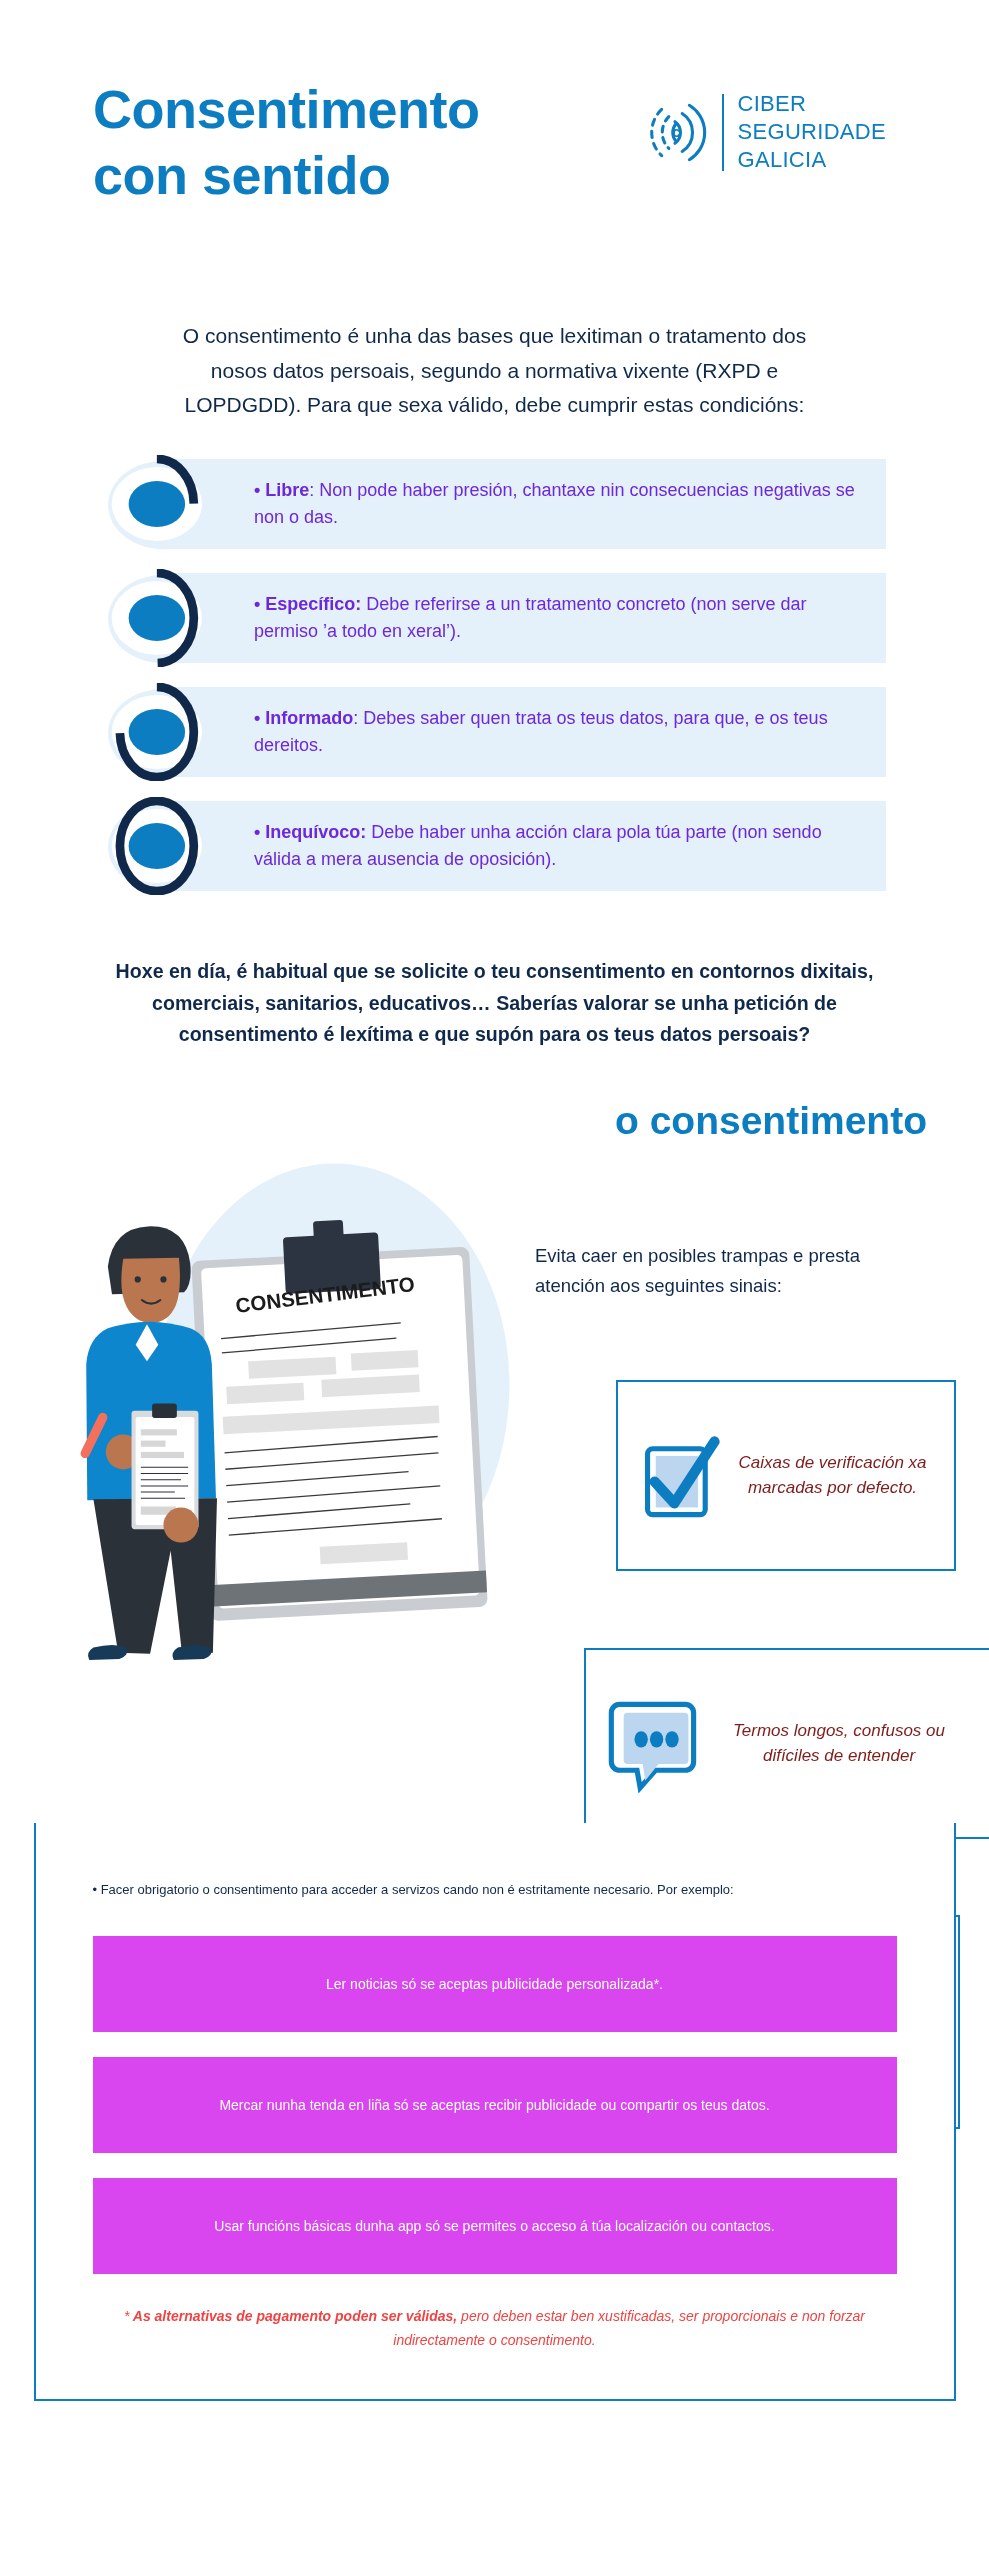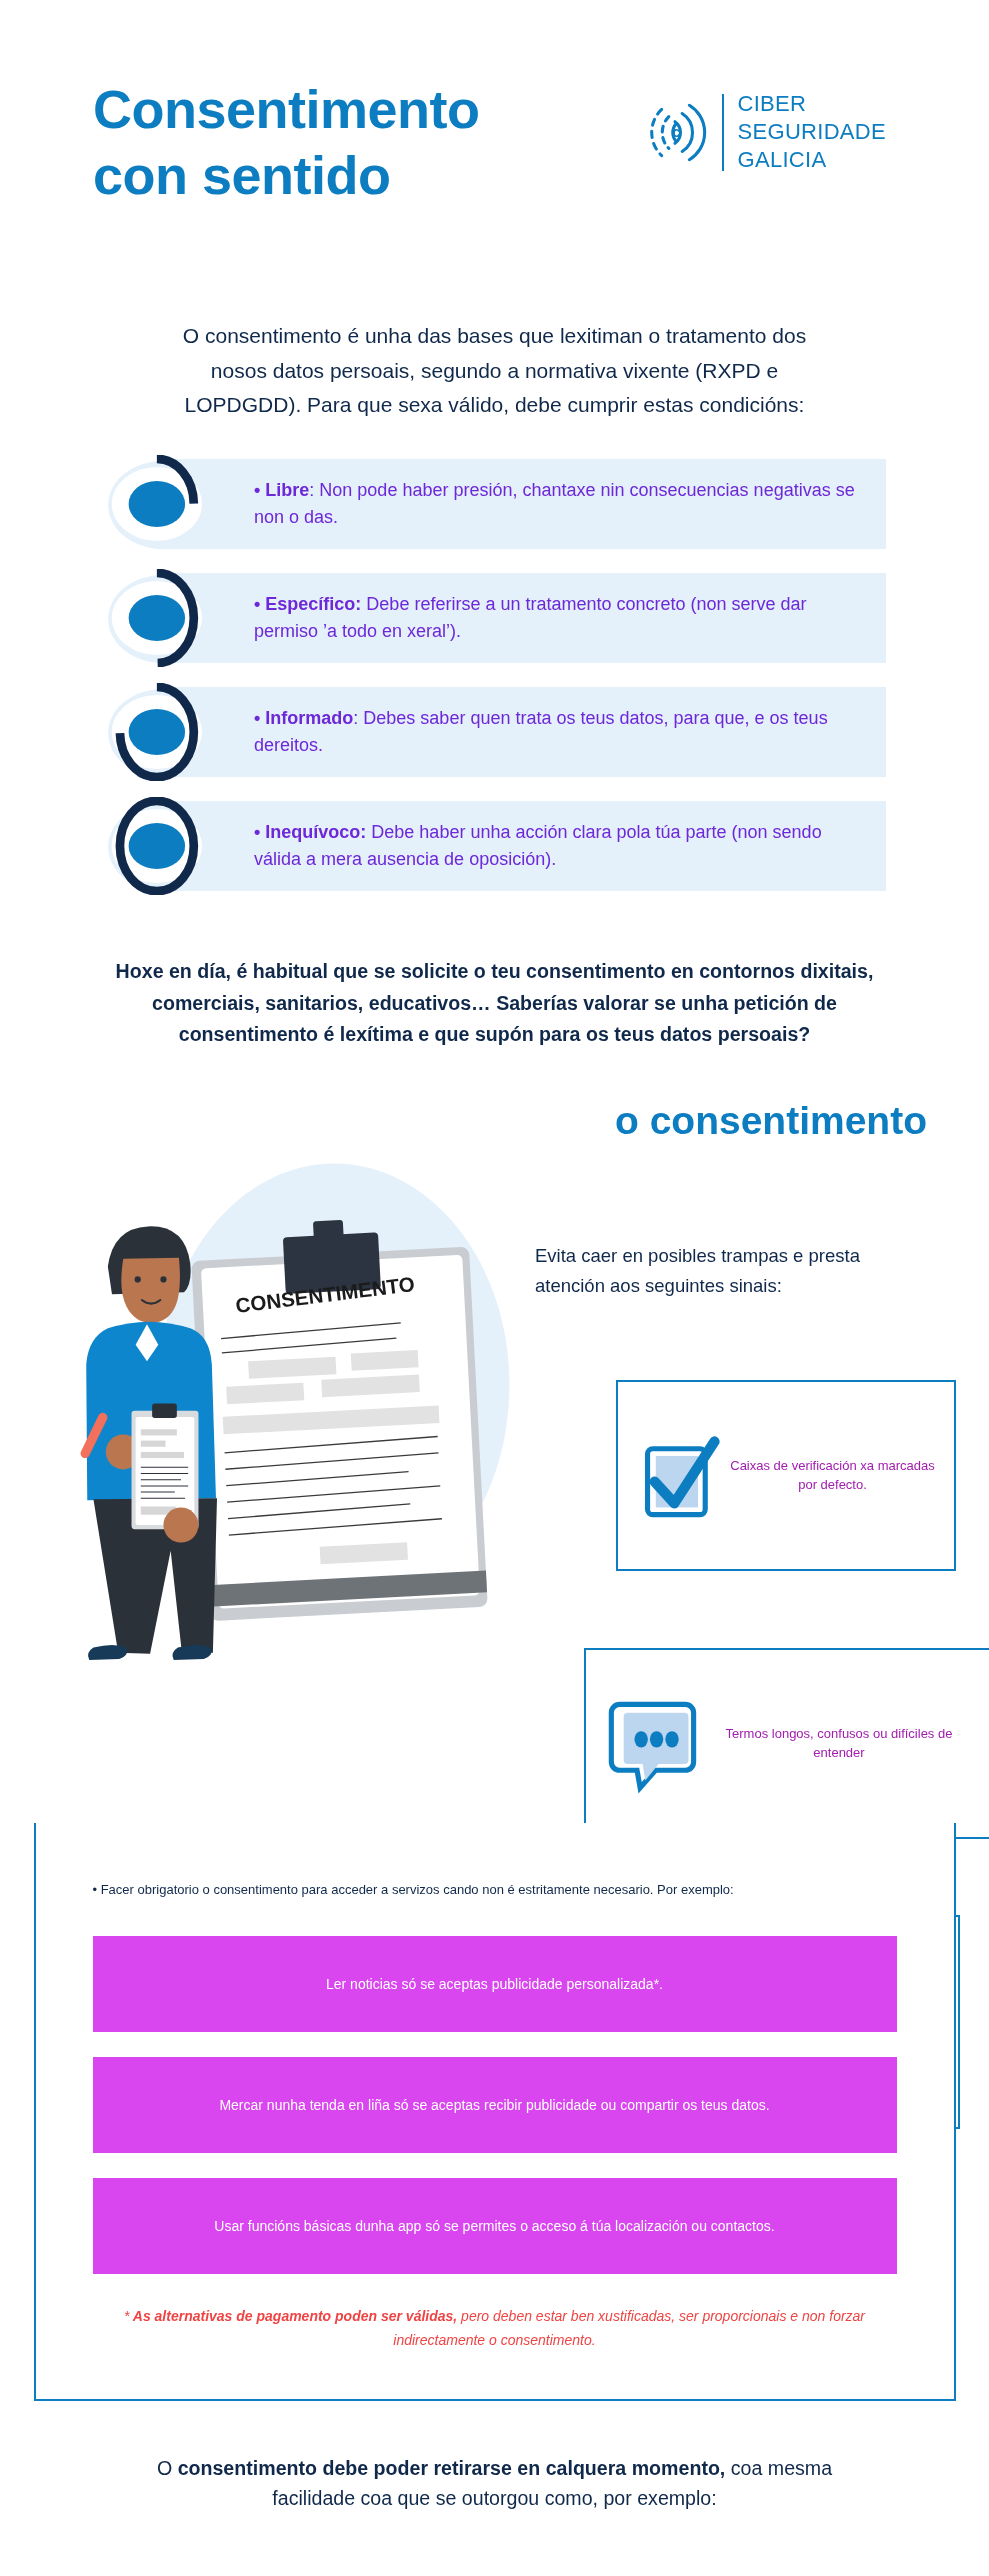--- a/index.html
+++ b/index.html
@@ -100,21 +100,21 @@
   .sig-box {
     position: absolute;
     border: 2.1px solid #0d7dc1;
     background: #ffffff;
     display: flex; align-items: center;
     padding: 13.4px 15.5px;
   }
   .sig-box .sig-icon { flex: none; }
   .sig-box .sig-label {
     flex: 1; text-align: center;
-    font-size: 13px; line-height: 1.45; color: #a21caf;
+    font-size: 17px; line-height: 1.45; color: #7f1d1d; font-style: italic;
   }
   #sig-1 { left: 616px; top: 294px; width: 340px; height: 191px; }
   #sig-2 { left: 584px; top: 562px; width: 407px; height: 191px; }
   #sig-3 { left: 368px; top: 829px; width: 592px; height: 214px; }
 
   .warn-box {
     position: absolute; left: 44px; top: 829px;
     width: 263px; height: 361px;
     border: 2.1px solid #0d7dc1;
     background: #ffffff;
@@ -380,18 +380,15 @@
   <div class="ex-panel">
     <div class="ex-lead">• Facer obrigatorio o consentimento para acceder a servizos cando non é estritamente necesario. Por exemplo:</div>
     <div class="ex-bar">Ler noticias só se aceptas publicidade personalizada*.</div>
     <div class="ex-bar">Mercar nunha tenda en liña só se aceptas recibir publicidade ou compartir os teus datos.</div>
     <div class="ex-bar">Usar funcións básicas dunha app só se permites o acceso á túa localización ou contactos.</div>
     <div class="ex-note">
       <span>*</span><b> As alternativas de pagamento poden ser válidas,</b><span> pero deben estar ben xustificadas, ser proporcionais e non forzar indirectamente o consentimento.</span>
     </div>
   </div>
 
-  <div class="withdraw-lead">
-    <span>O </span><b>consentimento debe poder retirarse en calquera momento,</b><span> coa mesma facilidade coa que se outorgou como, por exemplo:</span>
-  </div>
 
 </div>
 
 
 </body></html>

